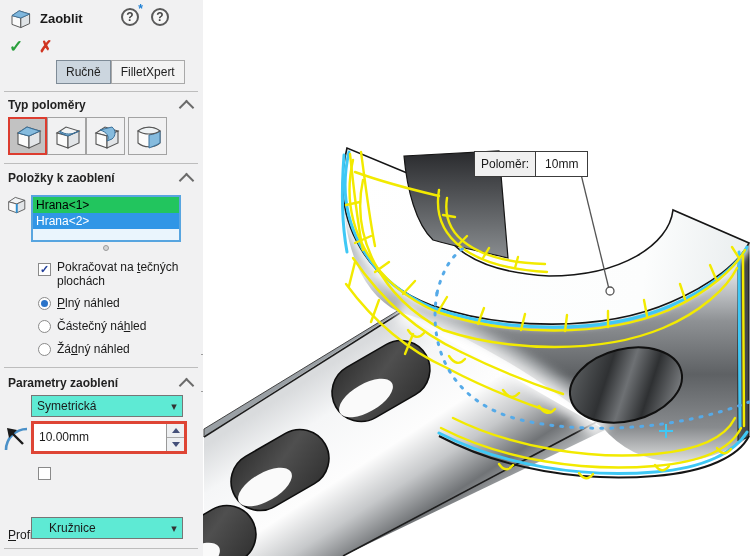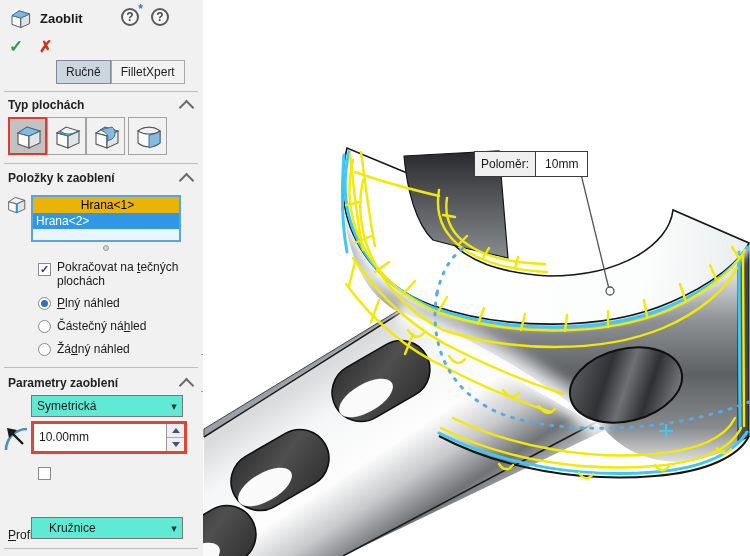--- a/index.html
+++ b/index.html
@@ -23,21 +23,21 @@
   .tabs{display:flex;}
   .tab{height:22px;line-height:22px;padding:0 9px;border:1px solid #a9a9a9;background:#f3f3f3;
        color:#222;}
   .tab.active{background:#ccd6df;border:1px solid #7e8b97;}
   .typebtn{width:39px;height:38px;border:1px solid #a3a3a3;background:#f1f1f2;box-sizing:border-box;
            display:flex;align-items:center;justify-content:center;}
   .typebtn.sel{background:#c2c2c2;border:2px solid #dc3c2f;}
   .listbox{width:150px;height:47px;border:2px solid #57a5e0;background:#eaf5fd;box-sizing:border-box;
            overflow:hidden;}
   .litem{height:16px;line-height:16px;padding-left:3px;white-space:nowrap;}
-  .litem.l1{background:#eab308;color:#000;text-align:center;}
+  .litem.l1{background:#22c55e;color:#000;}
   .litem.l2{background:#3096e6;color:#fff;}
   .cbox{width:13px;height:13px;border:1px solid #8a8a8a;background:#fff;box-sizing:border-box;
         display:flex;align-items:center;justify-content:center;font-size:11px;font-weight:bold;color:#23409a;line-height:11px;}
   .radio{width:13px;height:13px;border:1px solid #8b8b8b;border-radius:50%;background:#fff;
          box-sizing:border-box;display:flex;align-items:center;justify-content:center;}
   .radio.on::after{content:"";width:7px;height:7px;border-radius:50%;background:#2b74c9;display:block;}
   .wrpl{width:136px;line-height:14px;}
   .select{width:152px;height:22px;background:#5eead4;border:1px solid #767676;box-sizing:border-box;
           display:flex;align-items:center;}
   .select .stext{flex:1;padding-left:5px;}
@@ -92,21 +92,21 @@
   <div class="abs okmark" style="left:9px;top:36px;">✓</div>
   <div class="abs xmark" style="left:39px;top:37px;">✗</div>
 
   <div class="abs tabs" style="left:56px;top:60px;">
     <div class="tab active">Ručně</div>
     <div class="tab">FilletXpert</div>
   </div>
 
   <div class="divider" style="top:91px;"></div>
 
-  <div class="abs secttl" style="left:8px;top:98px;">Typ plochách</div>
+  <div class="abs secttl" style="left:8px;top:98px;">Typ poloměry</div>
   <div class="abs chev" style="left:181px;top:102px;"></div>
 
   <div class="abs" style="left:8px;top:117px;display:flex;">
     <div class="typebtn sel">
       <svg width="30" height="28" viewBox="0 0 30 28">
         <polygon points="5,11 14,5 27,9 16,14" fill="#f2f4f5" stroke="#555" stroke-width="1.1"></polygon>
         <polygon points="5,11 16,14 16,26 5,22" fill="#fbfbfb" stroke="#555" stroke-width="1.1"></polygon>
         <polygon points="16,14 27,9 27,21 16,26" fill="#e2e5e8" stroke="#555" stroke-width="1.1"></polygon>
         <path d="M5,11 L14,5 C18,6.5 23,8 27,9 L16,14 Z" fill="#85bbde" stroke="#3a6f98" stroke-width="1"></path>
       </svg>

